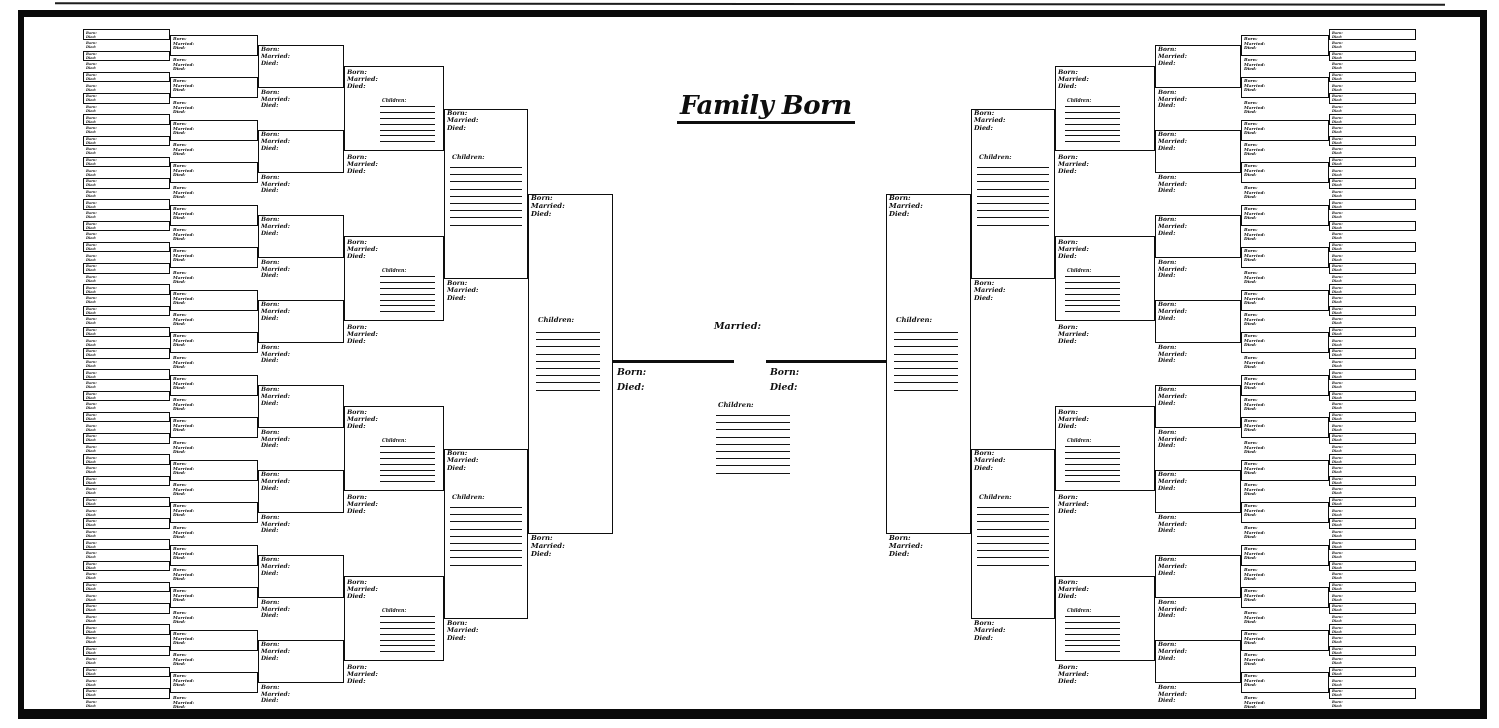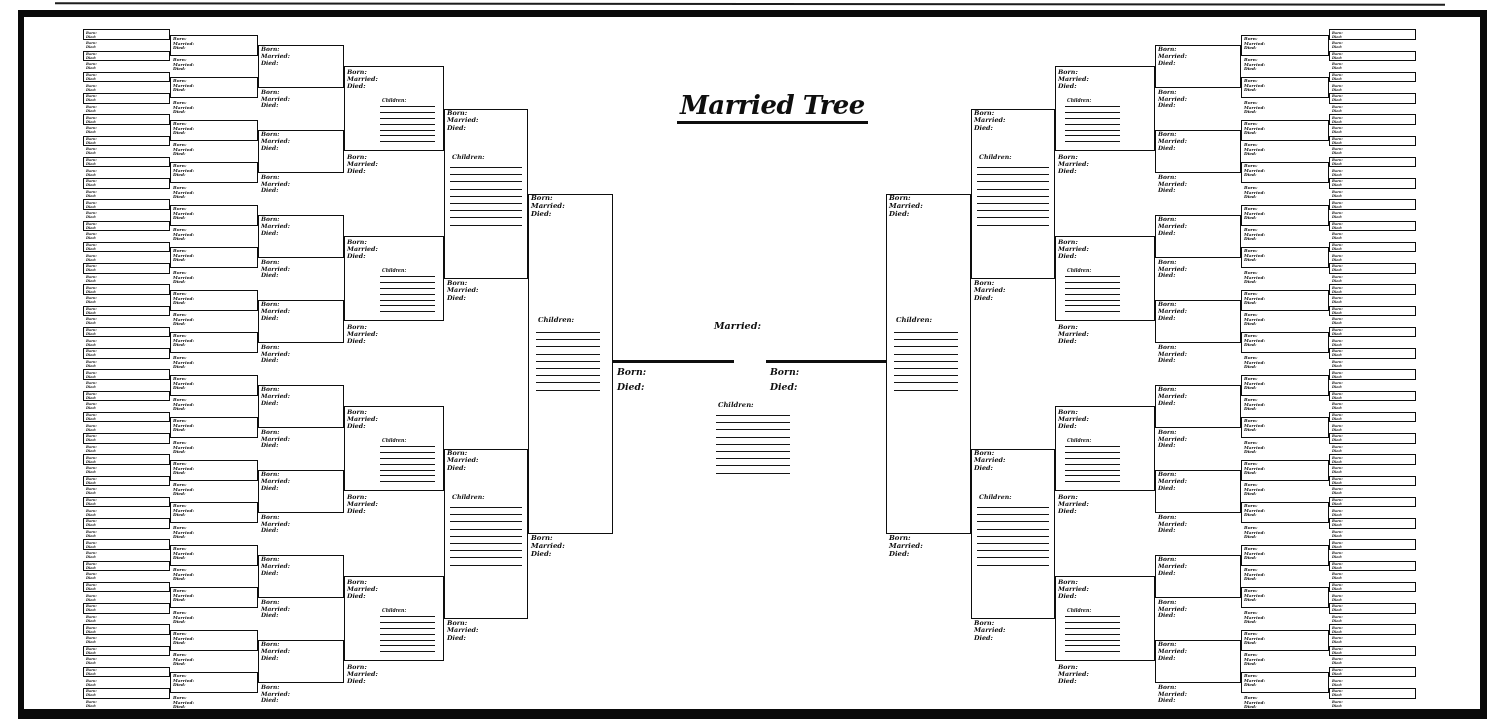--- a/index.html
+++ b/index.html
@@ -42,21 +42,21 @@
   .married { left:714px; top:320px; font-size:9.6px; }
   .glabel { font-size:9.3px; line-height:15px; }
   .cch-label { left:718px; top:401px; font-size:6.8px; font-style:italic; font-weight:bold; position:absolute; }
 </style>
 </head>
 <body>
 
 <div id="stage">
   <div class="top-artifact"></div>
   <div class="frame"></div>
-  <div class="title">Married Tree</div>
+  <div class="title">Family Born</div>
 
   <div id="bracket">
       <div class="cbox" style="left: 83px; top: 29.3px; width: 87px; height: 10.625px;"></div>
       <div class="plabel f0" style="left: 86px; top: 30.5px;">Born:
 Died:</div>
       <div class="plabel f0" style="left: 86px; top: 41.125px;">Born:
 Died:</div>
       <div class="cbox" style="left: 83px; top: 50.55px; width: 87px; height: 10.625px;"></div>
       <div class="plabel f0" style="left: 86px; top: 51.75px;">Born:
 Died:</div>

